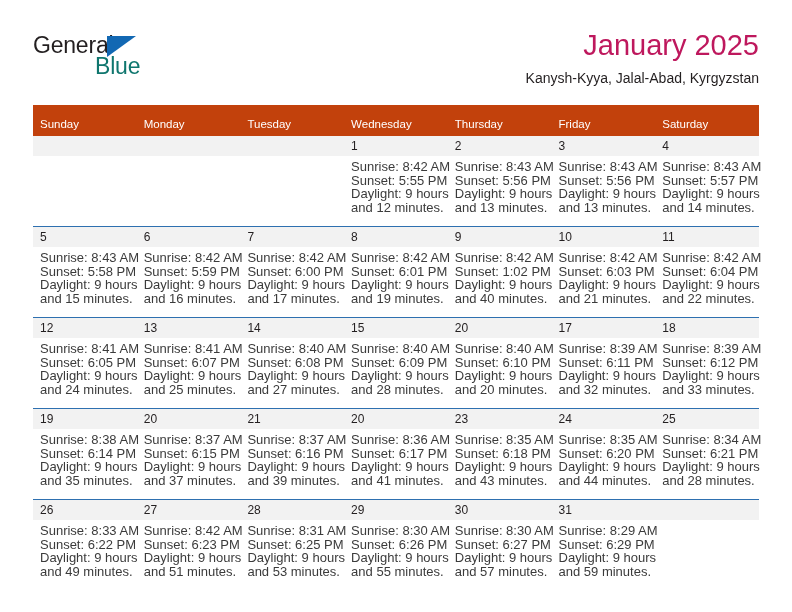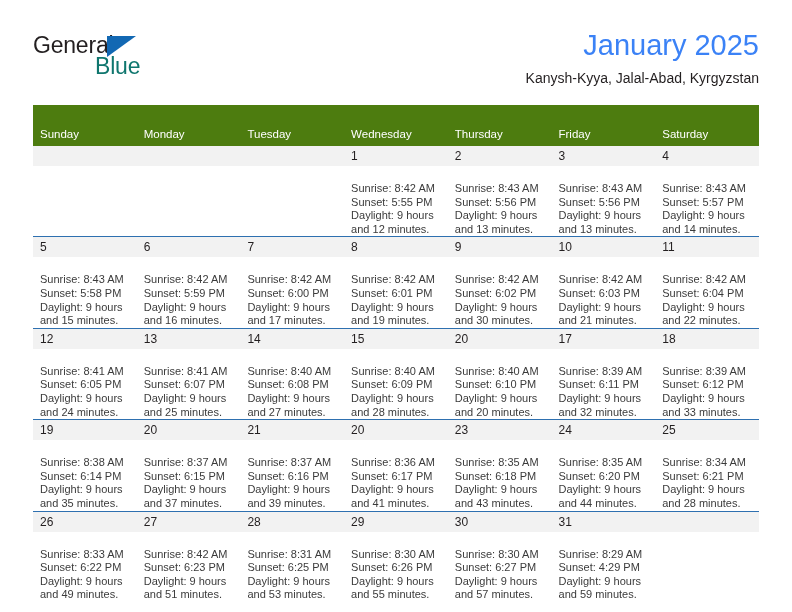--- a/index.html
+++ b/index.html
@@ -66,21 +66,21 @@
 
   .title-block {
     position: absolute;
     right: 0;
     top: 0;
     text-align: right;
   }
   .cal-title {
     font-size: 29px;
     line-height: 34px;
-    color: #3b82f6;
+    color: #be185d;
     font-weight: normal;
     margin: 0;
     white-space: nowrap;
   }
   .cal-subtitle {
     font-size: 14px;
     line-height: 20px;
     color: #231f20;
     margin: 6px 0 0 0;
     white-space: nowrap;
@@ -94,26 +94,26 @@
     width: 726px;
   }
   table.cal {
     border-collapse: collapse;
     table-layout: fixed;
     width: 726px;
   }
   table.cal col { width: 103.71px; }
 
   thead th {
-    background: #4d7c0f;
+    background: #c2410c;
     color: #ffffff;
     font-size: 11.5px;
     font-weight: normal;
     text-align: left;
-    padding: 23px 0 5px 7px;
+    padding: 13px 0 5px 7px;
     height: 11px;
     line-height: 13px;
   }
 
   td.daycell {
     vertical-align: top;
     padding: 0;
     height: 90px;
     border-top: 1px solid #2e70b0;
   }
@@ -123,24 +123,23 @@
   .daynum {
     background: #f2f2f2;
     font-size: 12px;
     line-height: 14px;
     color: #231f20;
     padding: 3px 0 3px 7px;
     height: 14px;
   }
   .details {
     padding: 4px 6px 0 7px;
-    font-size: 11px;
+    font-size: 13px;
     line-height: 13.6px;
     color: #3b3b3b;
-    margin-top: 12px;
   }
   .details div {
     white-space: nowrap;
   }
   .cell-blank .details { visibility: hidden; }
 </style>
 </head>
 <body>
 
 <div class="page">
@@ -284,23 +283,23 @@
               <div>Sunrise: 8:42 AM</div>
               <div>Sunset: 6:01 PM</div>
               <div>Daylight: 9 hours</div>
               <div>and 19 minutes.</div>
             </div>
           </td>
           <td class="daycell">
             <div class="daynum">9</div>
             <div class="details">
               <div>Sunrise: 8:42 AM</div>
-              <div>Sunset: 6:02 PM</div>
-              <div>Daylight: 9 hours</div>
-              <div>and 30 minutes.</div>
+              <div>Sunset: 1:02 PM</div>
+              <div>Daylight: 9 hours</div>
+              <div>and 40 minutes.</div>
             </div>
           </td>
           <td class="daycell">
             <div class="daynum">10</div>
             <div class="details">
               <div>Sunrise: 8:42 AM</div>
               <div>Sunset: 6:03 PM</div>
               <div>Daylight: 9 hours</div>
               <div>and 21 minutes.</div>
             </div>
@@ -491,21 +490,21 @@
               <div>Sunrise: 8:30 AM</div>
               <div>Sunset: 6:27 PM</div>
               <div>Daylight: 9 hours</div>
               <div>and 57 minutes.</div>
             </div>
           </td>
           <td class="daycell">
             <div class="daynum">31</div>
             <div class="details">
               <div>Sunrise: 8:29 AM</div>
-              <div>Sunset: 4:29 PM</div>
+              <div>Sunset: 6:29 PM</div>
               <div>Daylight: 9 hours</div>
               <div>and 59 minutes.</div>
             </div>
           </td>
           <td class="daycell cell-blank">
             <div class="daynum"></div>
             <div class="details">
               <div></div>
               <div></div>
               <div></div>

